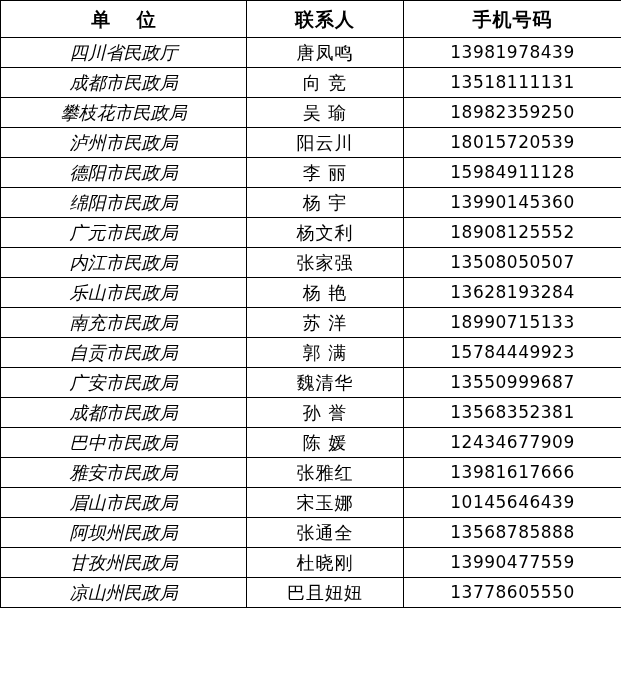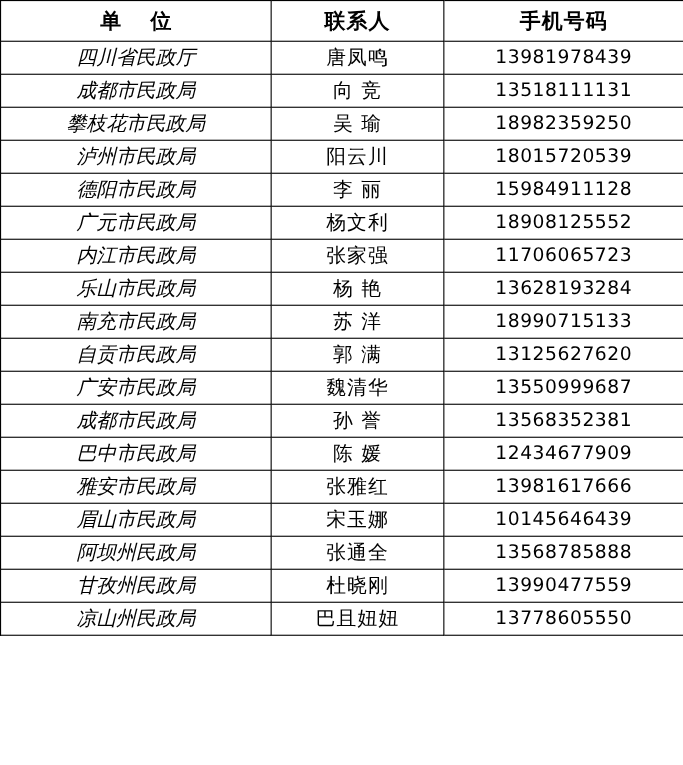--- a/index.html
+++ b/index.html
@@ -98,43 +98,48 @@
         <td class="unit-cell">泸州市民政局</td>
         <td class="person-cell">阳云川</td>
         <td class="phone-cell">18015720539</td>
       </tr>
       <tr>
         <td class="unit-cell">德阳市民政局</td>
         <td class="person-cell">李  丽</td>
         <td class="phone-cell">15984911128</td>
       </tr>
       <tr>
+        <td class="unit-cell">绵阳市民政局</td>
+        <td class="person-cell">杨  宇</td>
+        <td class="phone-cell">13990145360</td>
+      </tr>
+      <tr>
         <td class="unit-cell">广元市民政局</td>
         <td class="person-cell">杨文利</td>
         <td class="phone-cell">18908125552</td>
       </tr>
       <tr>
         <td class="unit-cell">内江市民政局</td>
         <td class="person-cell">张家强</td>
-        <td class="phone-cell">11706065723</td>
+        <td class="phone-cell">13508050507</td>
       </tr>
       <tr>
         <td class="unit-cell">乐山市民政局</td>
         <td class="person-cell">杨  艳</td>
         <td class="phone-cell">13628193284</td>
       </tr>
       <tr>
         <td class="unit-cell">南充市民政局</td>
         <td class="person-cell">苏  洋</td>
         <td class="phone-cell">18990715133</td>
       </tr>
       <tr>
         <td class="unit-cell">自贡市民政局</td>
         <td class="person-cell">郭  满</td>
-        <td class="phone-cell">13125627620</td>
+        <td class="phone-cell">15784449923</td>
       </tr>
       <tr>
         <td class="unit-cell">广安市民政局</td>
         <td class="person-cell">魏清华</td>
         <td class="phone-cell">13550999687</td>
       </tr>
       <tr>
         <td class="unit-cell">成都市民政局</td>
         <td class="person-cell">孙  誉</td>
         <td class="phone-cell">13568352381</td>

